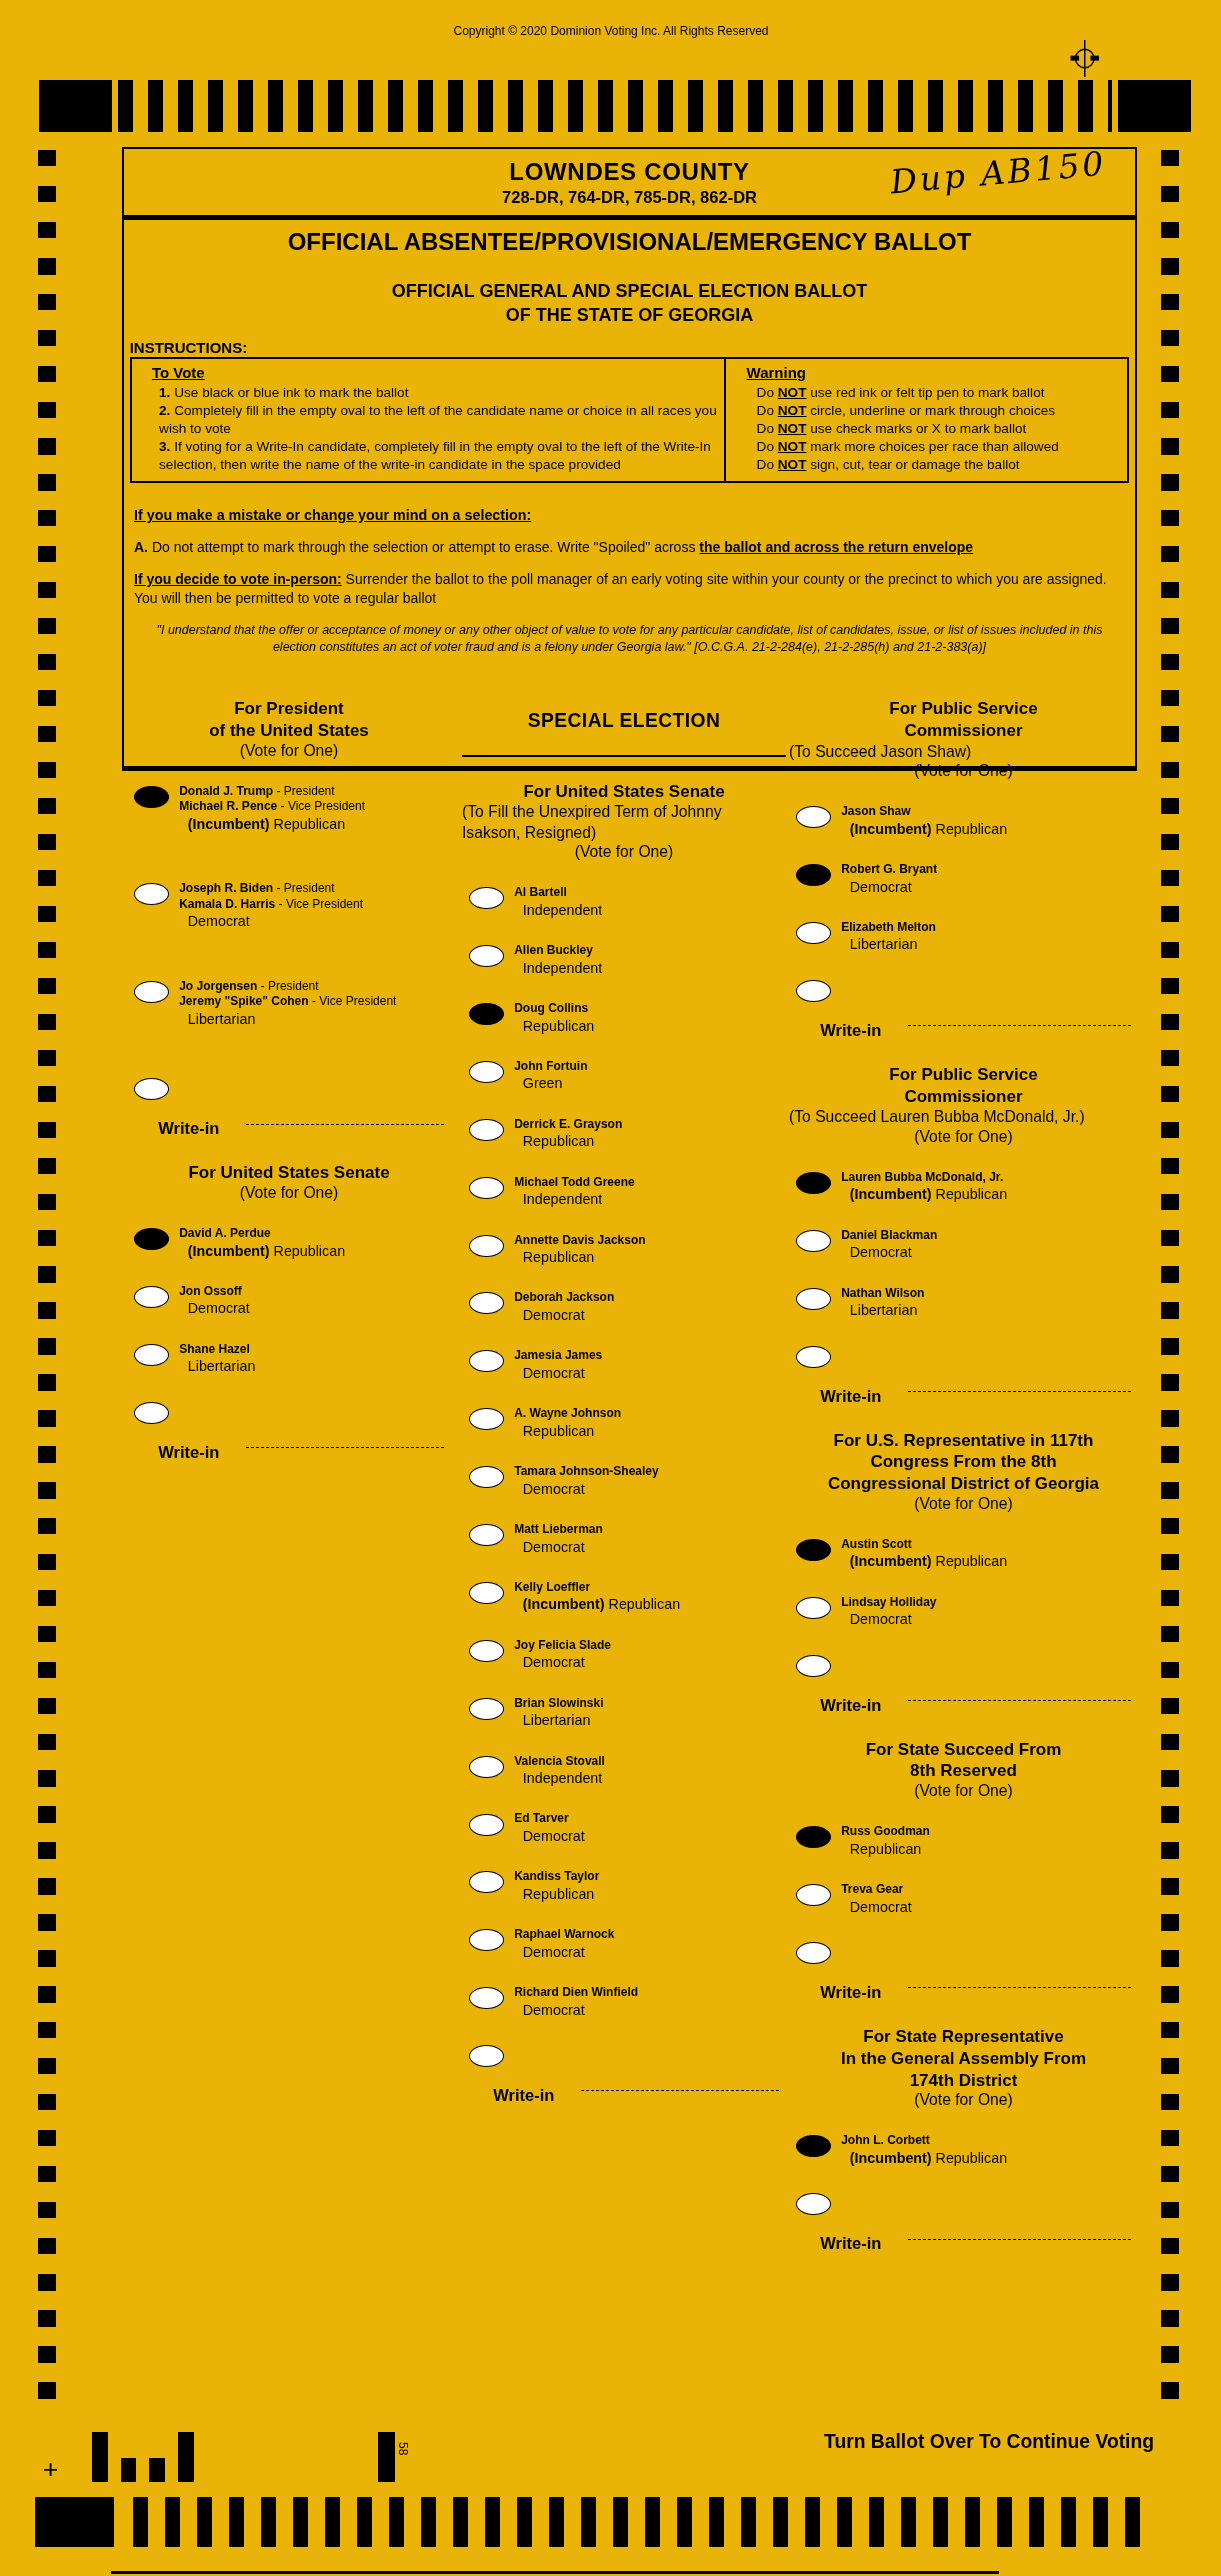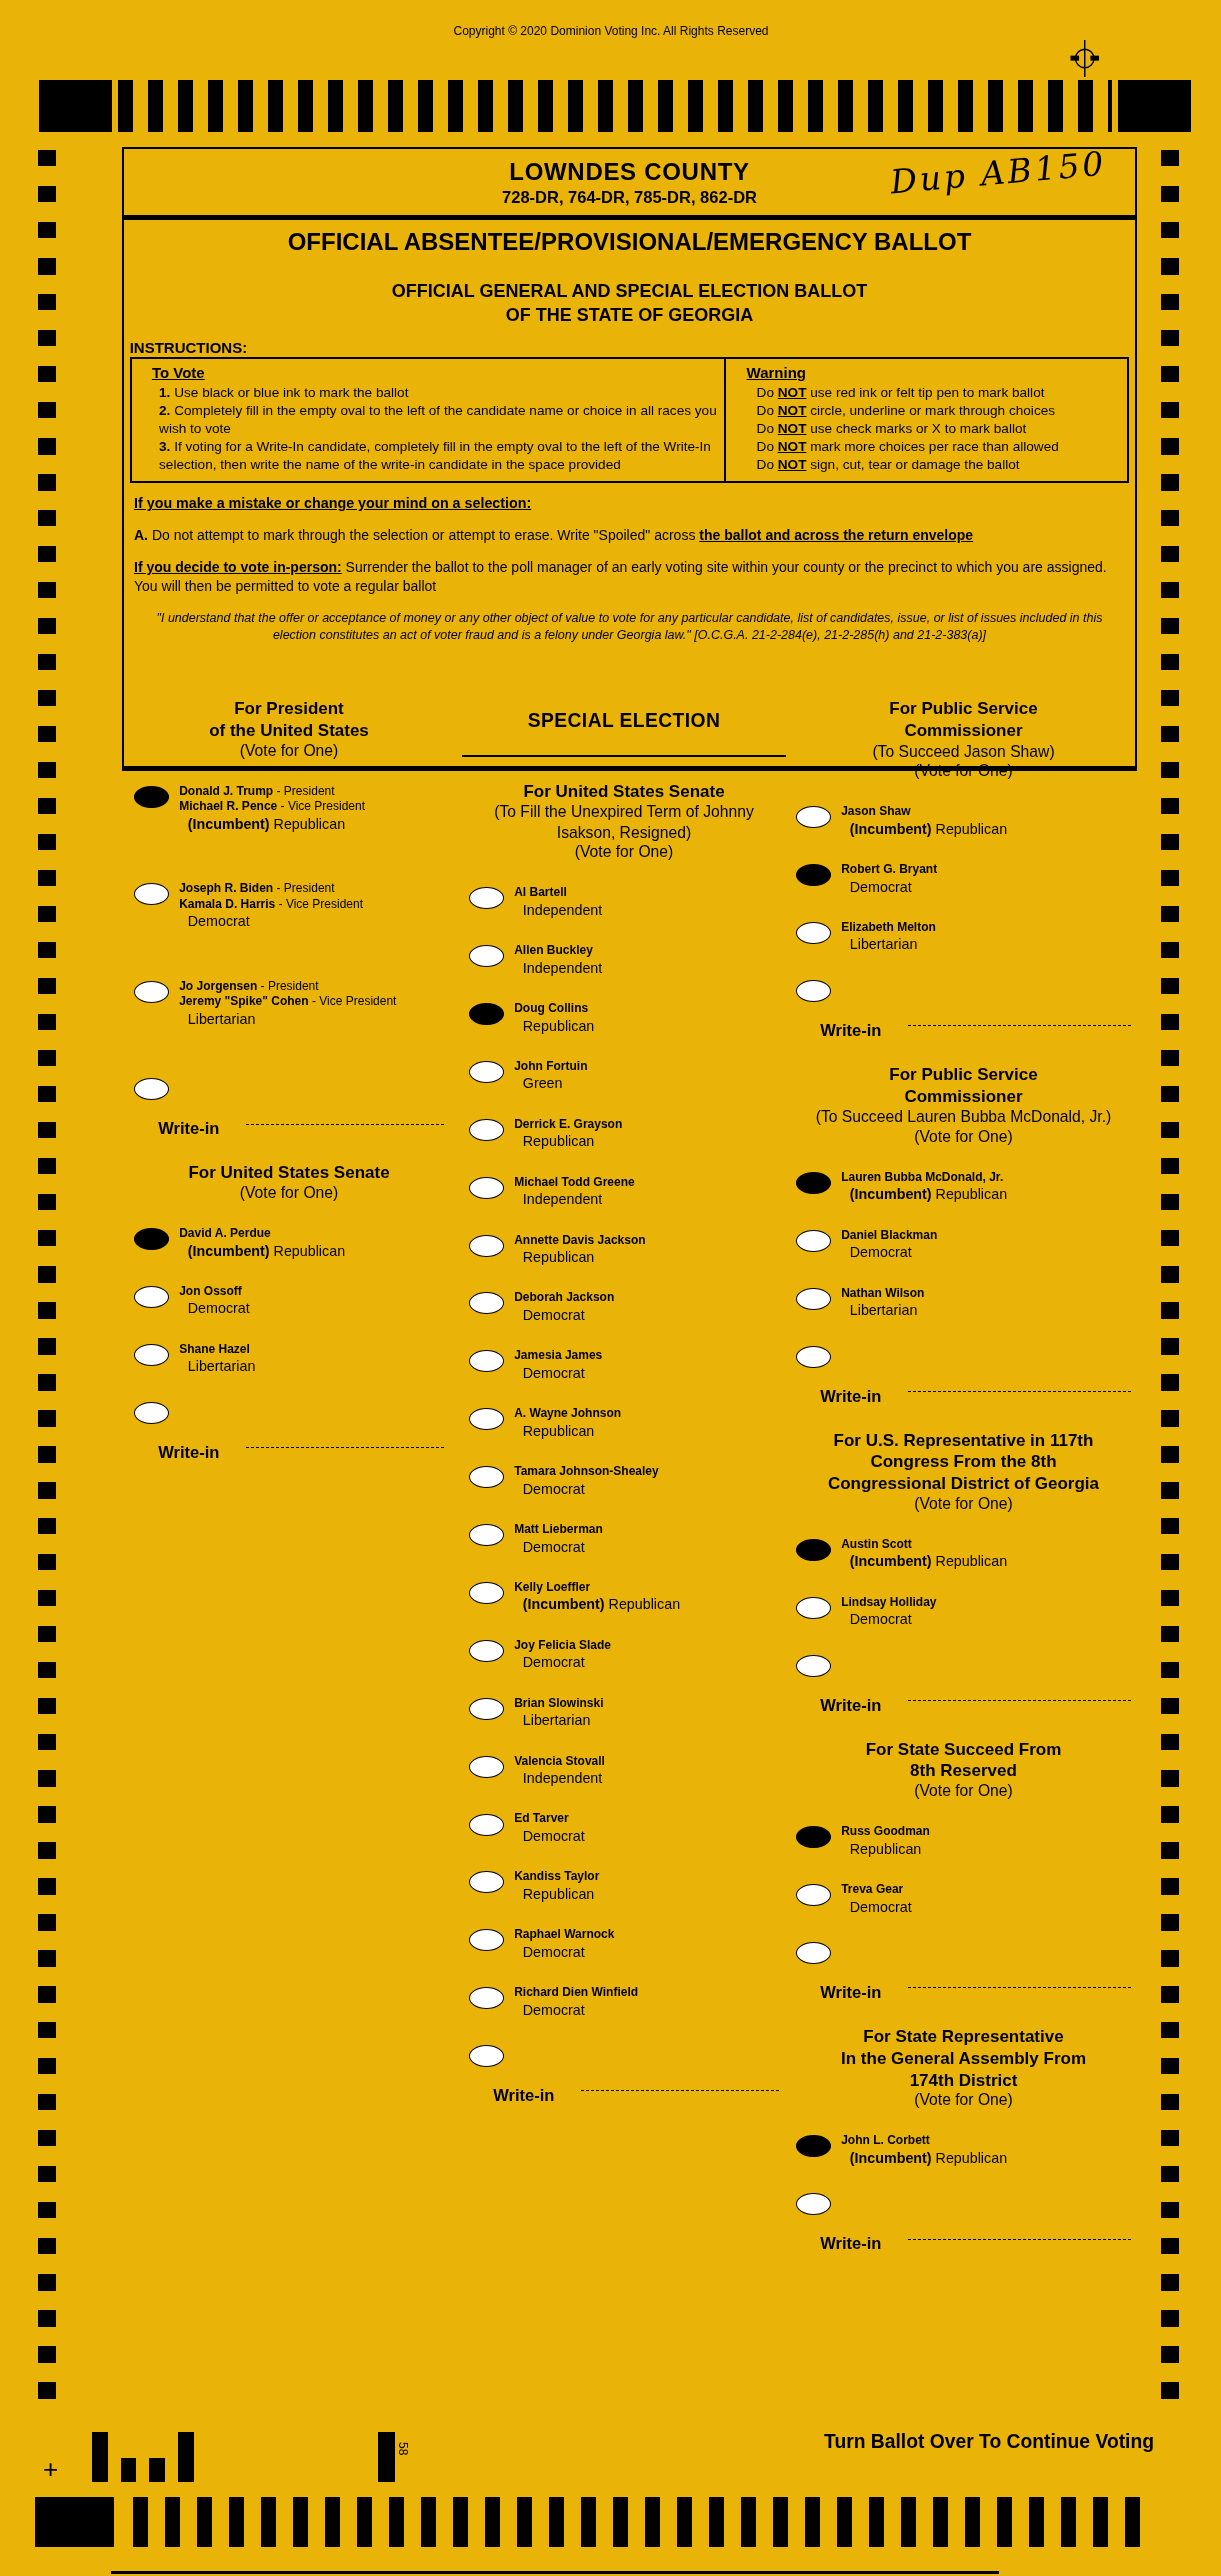--- a/index.html
+++ b/index.html
@@ -39,36 +39,36 @@
   .ballot-title{text-align:center;font-size:24px;font-weight:bold;margin-top:8.6px;}
   .subtitles{text-align:center;font-size:18px;font-weight:bold;margin-top:24px;line-height:1.3;}
   .instr-label{font-size:15px;font-weight:bold;margin:11.5px 0 1.4px 5.7px;}
   .instr-box{border:2.1px solid #000;margin:0 5.7px;display:flex;}
   .instr-cell{padding:4.3px 7.2px 7.2px;box-sizing:border-box;font-size:13.6px;line-height:1.32;margin-left:13px;}
   .cell-tovote{width:60%;border-right:2.1px solid #000;}
   .cell-warning{width:40%;}
   .box-title{font-size:15px;font-weight:bold;text-decoration:underline;margin-bottom:1.4px;}
   .instr-item{margin-left:7.2px;}
   .warn-item{margin-left:10px;}
-  .mistake{padding:11px 10px 0;font-size:14px;line-height:1.3;}
+  .mistake{padding:23px 10px 0;font-size:14px;line-height:1.3;}
   .mk-heading{font-size:14.3px;margin-bottom:13px;}
   .mk-line{margin-bottom:2.9px;}
   .mk-inperson{margin-top:14.3px;}
   .felony{margin-top:15.7px;text-align:center;font-style:italic;font-size:12.5px;line-height:1.35;}
   
   .ballot-col{position:absolute;top:691px;}
   .bc1{left:127px;width:324px;}
   .bc2{left:462px;width:324px;}
   .bc3{left:789px;width:349px;}
   .special-header{font-size:19.3px;font-weight:bold;text-align:center;margin-top:18.6px;letter-spacing:0.4px;}
   .special-hr{border-top:2.1px solid #000;margin:23px 0 5.7px;}
   .race{margin-top:24px;}
   .ballot-col .race:first-child{margin-top:7.2px;}
   .race-title{font-size:17px;font-weight:bold;text-align:center;line-height:1.28;}
-  .race-sub{font-size:15.7px;text-align:center;line-height:1.3;}
+  .race-sub{font-size:15.7px;line-height:1.3;}
   .race-vote{font-size:15.7px;text-align:center;margin-bottom:24px;}
   .candidate{display:flex;gap:10px;padding-left:7.2px;margin-bottom:23px;}
   .candidate.pres{margin-bottom:47px;}
   .oval{display:inline-block;width:33px;height:20px;border:1.4px solid #000;border-radius:50%;
         margin-top:2.1px;flex:none;background:#fff;}
   .oval.filled{background:#000;}
   .cand-name{font-size:12px;font-weight:bold;line-height:1.3;}
   .cand-name .sfx{font-weight:normal;}
   .cand-party{font-size:14.3px;font-weight:normal;padding-left:8.6px;line-height:1.35;}
   .write-in{padding-left:7.2px;margin:4.3px 0 21.5px;}

